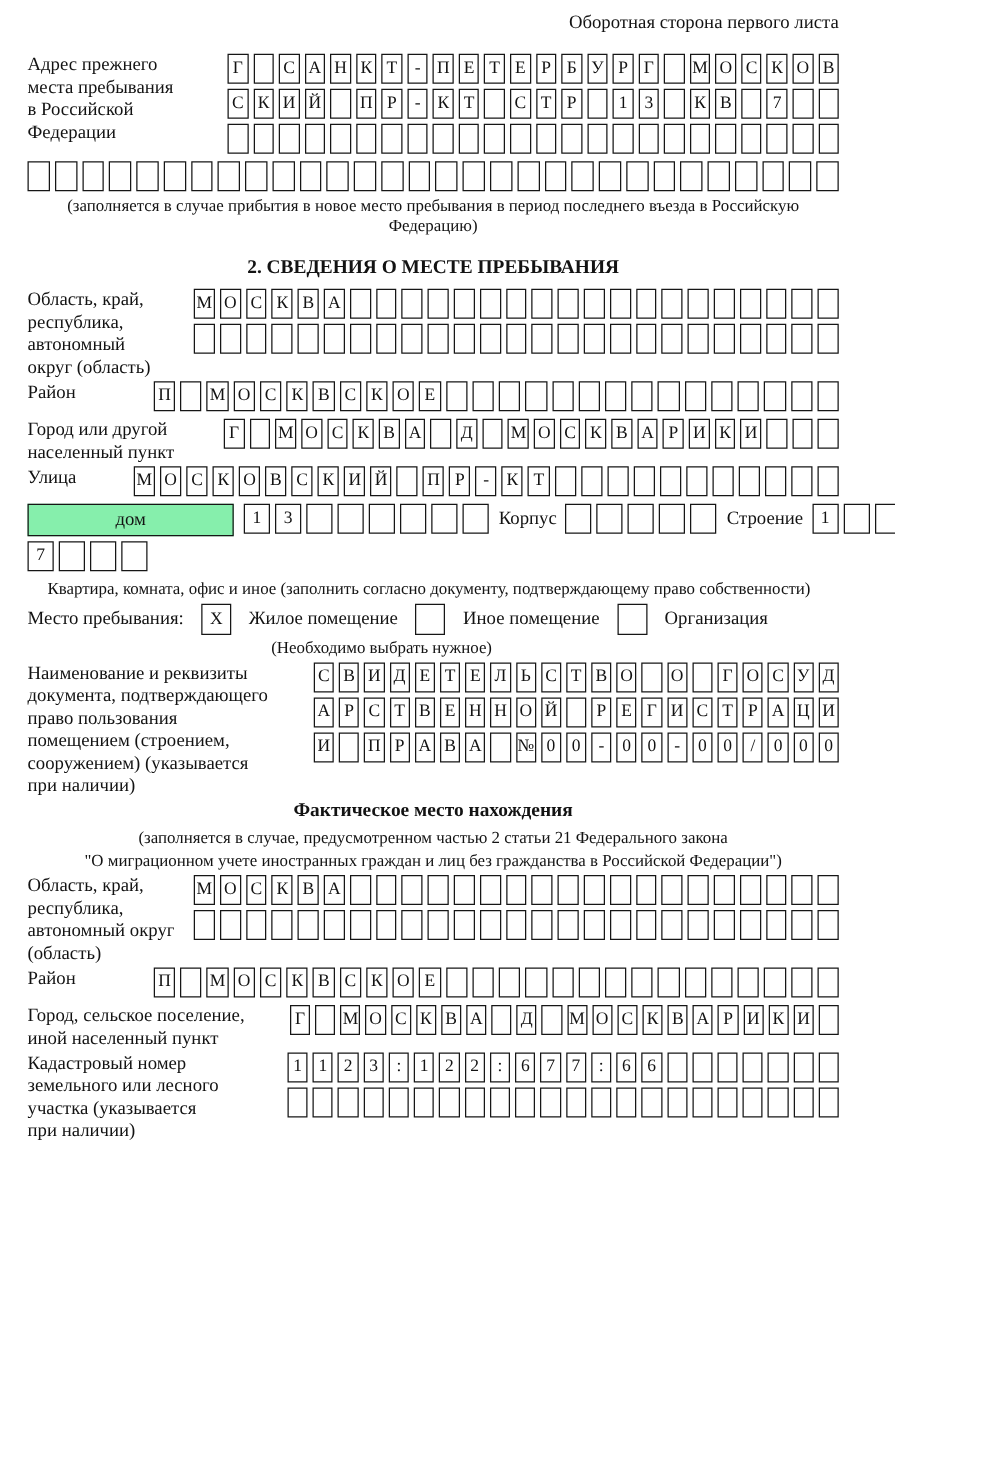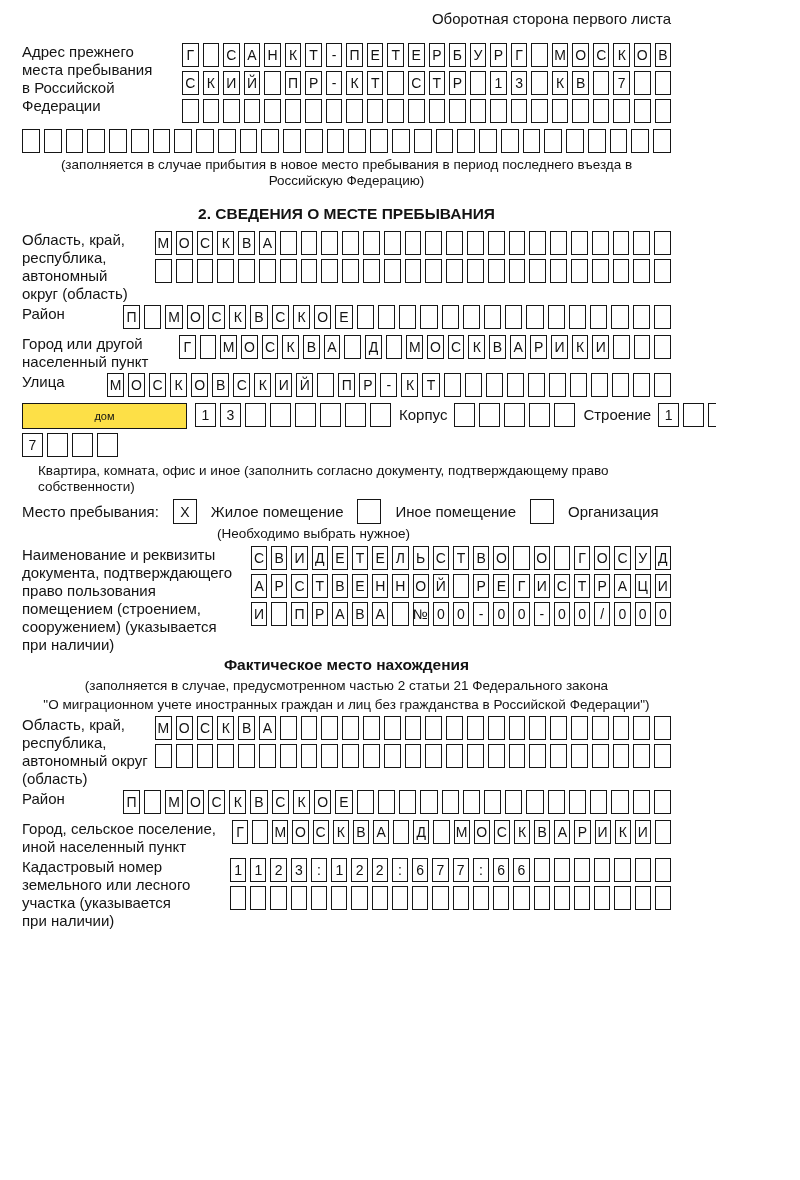--- a/index.html
+++ b/index.html
@@ -1,19 +1,19 @@
 <!DOCTYPE html>
 <html lang="ru"><head>
 <meta charset="utf-8">
 <style>
   html,body{margin:0;padding:0;background:#fff;}
   .page{
     width:716px;height:1180px;box-sizing:border-box;
     padding:10px 45px 0 22px;
-    font-family:Liberation Sans, sans-serif;
+    font-family:Liberation Serif, serif;
     color:#131313;background:#fff;overflow:hidden;position:relative;
   }
   .header-note{text-align:right;font-size:15px;margin-bottom:16px;}
   .flex{display:flex;align-items:flex-start;}
   .label{font-size:15px;line-height:18px;white-space:pre-line;flex:0 0 auto;box-sizing:border-box;padding-right:6px;}
   .w160{flex-basis:160px;} .w133{flex-basis:133px;} .w101{flex-basis:101px;}
   .w157{flex-basis:157px;} .w85{flex-basis:85px;}  .w229{flex-basis:229px;}
   .w210{flex-basis:210px;} .w208{flex-basis:208px;}
   .rows{flex:1 1 0;min-width:0;}
   .cellrow{display:flex;gap:4px;margin-bottom:4px;}
@@ -23,21 +23,21 @@
     font-size:14px;line-height:1;background:#fff;min-width:0;
   }
   .cellrow.fixed{flex:0 0 auto;}
   .cellrow.fixed .cell{flex:0 0 21px;}
   .caption{font-size:13.5px;line-height:16px;margin-bottom:3px;}
   .center{text-align:center;}
   .section-title{font-weight:bold;text-align:center;font-size:15.5px;margin:16px 0 8px 0;}
   .fact-title{font-weight:bold;text-align:center;font-size:15.5px;margin:2px 0 4px 0;}
   .namedbox{
     border:1.6px solid #161616;height:26px;box-sizing:border-box;flex:0 0 auto;
-    display:flex;align-items:center;justify-content:center;font-size:11px;background:#fde047;
+    display:flex;align-items:center;justify-content:center;font-size:15px;background:#86efac;
   }
   .dom-box{width:165px;margin-right:8px;}
   .kv-box{width:200px;margin-right:8px;}
   .inline-label{font-size:15px;line-height:24px;flex:0 0 auto;padding:0 7px 0 8px;}
   .mesto-row{display:flex;align-items:center;margin:4px 0 2px 0;}
   .mesto-prefix{font-size:15px;flex:0 0 auto;}
   .chk{
     width:24px;height:25px;border:1.6px solid #161616;box-sizing:border-box;
     display:inline-flex;align-items:center;justify-content:center;
     font-size:14px;flex:0 0 auto;background:#fff;

